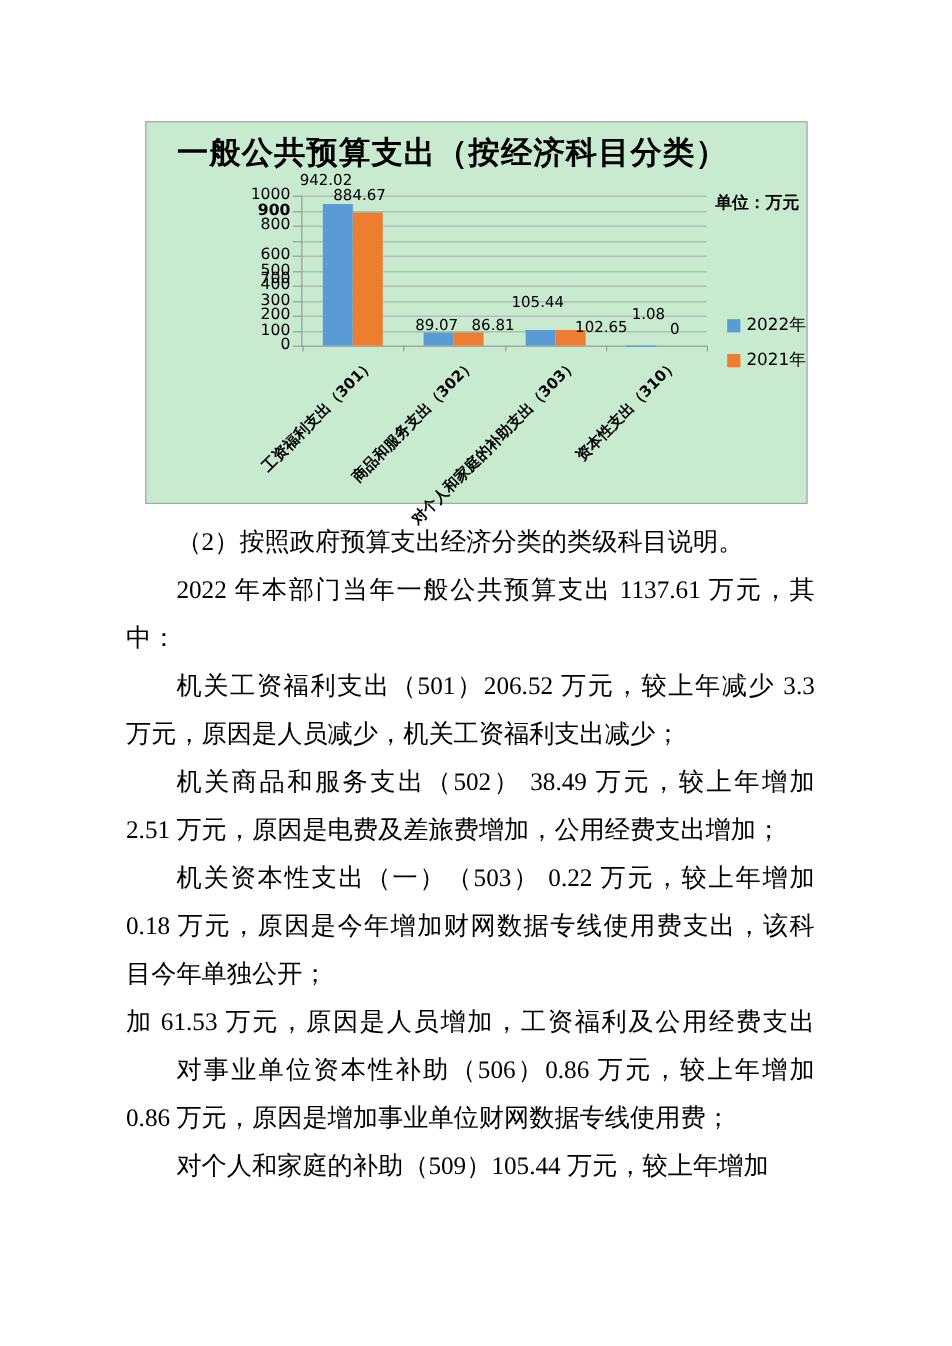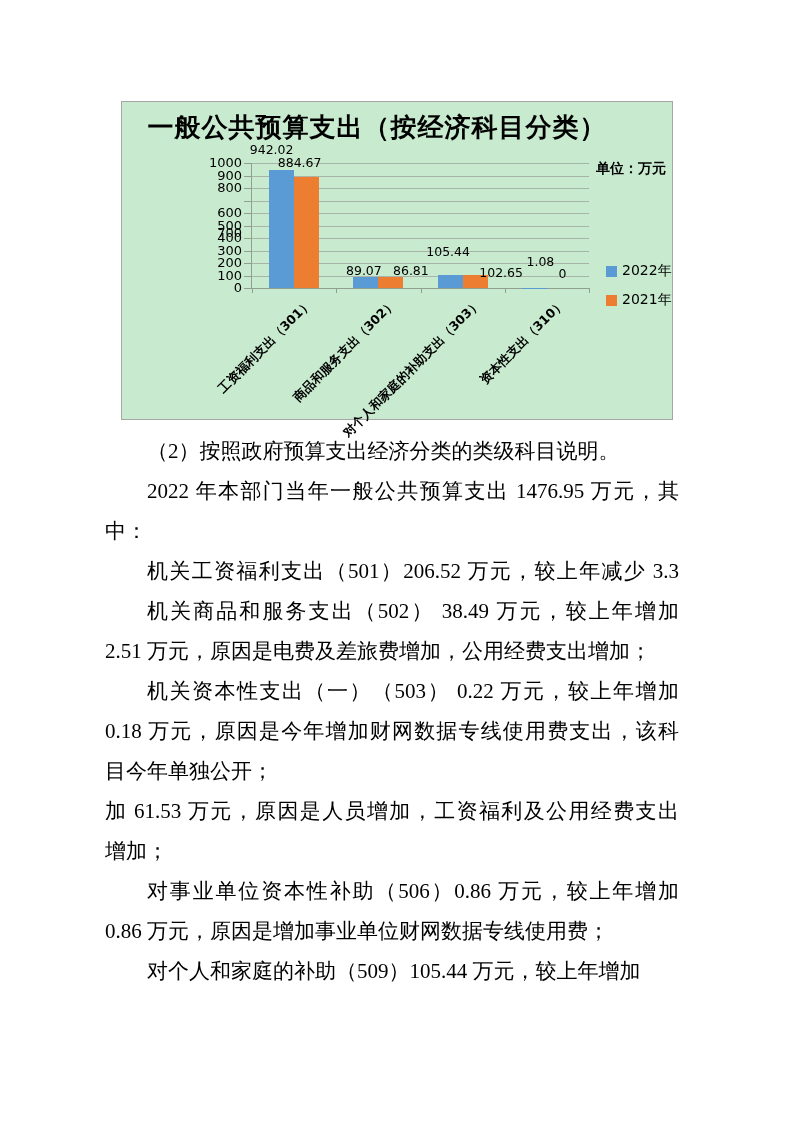--- a/index.html
+++ b/index.html
@@ -65,21 +65,21 @@
         <div class="gridline" style="top: 50px;"></div>
         <div class="ytick-label" style="top: 42px;">600</div>
         <div class="ytick-mark" style="top: 50px;"></div>
         <div class="gridline" style="top: 37.5px;"></div>
         <div class="ytick-label" style="top: 29.5px; margin-top: 32px;">700</div>
         <div class="ytick-mark" style="top: 37.5px;"></div>
         <div class="gridline" style="top: 25px;"></div>
         <div class="ytick-label" style="top: 17px;">800</div>
         <div class="ytick-mark" style="top: 25px;"></div>
         <div class="gridline" style="top: 12.5px;"></div>
-        <div class="ytick-label" style="top: 4.5px;">900</div>
+        <div class="ytick-label" style="top: 4.5px; font-weight: bold;">900</div>
         <div class="ytick-mark" style="top: 12.5px;"></div>
         <div class="gridline" style="top: 0px;"></div>
         <div class="ytick-label" style="top: -8px;">1000</div>
         <div class="ytick-mark" style="top: 0px;"></div>
         <div class="xtick-mark" style="left: 0px;"></div>
         <div class="bar" style="left: 17.125px; top: 7.2475px; height: 117.752px; background: rgb(91, 155, 213);"></div>
         <div class="bar-label" style="left: 19.625px; top: -20.7525px; text-align: right;">942.02</div>
         <div class="bar" style="left: 42.125px; top: 14.4162px; height: 110.584px; background: rgb(237, 125, 49);"></div>
         <div class="bar-label" style="left: 47.625px; top: -7.58375px;">884.67</div>
         <div class="cat-label" style="left: 52.125px; top: 133px;">工资福利支出（301）</div>
@@ -110,28 +110,28 @@
       </div>
       <div class="legend-item">
         <span class="swatch" id="swatch1" style="background: rgb(237, 125, 49);"></span>
         <span>2021年</span>
       </div>
     </div>
   </div>
 
   <div class="doc-text" id="doc-text">
       <div class="doc-line first last">（2）按照政府预算支出经济分类的类级科目说明。</div>
-      <div class="doc-line first">2022 年本部门当年一般公共预算支出 1476.95 万元，其</div>
+      <div class="doc-line first">2022 年本部门当年一般公共预算支出 1137.61 万元，其</div>
       <div class="doc-line last">中：</div>
       <div class="doc-line first">机关工资福利支出（501）206.52 万元，较上年减少 3.3</div>
+      <div class="doc-line last">万元，原因是人员减少，机关工资福利支出减少；</div>
       <div class="doc-line first">机关商品和服务支出（502） 38.49 万元，较上年增加</div>
       <div class="doc-line last">2.51 万元，原因是电费及差旅费增加，公用经费支出增加；</div>
       <div class="doc-line first">机关资本性支出（一）（503） 0.22 万元，较上年增加</div>
       <div class="doc-line">0.18 万元，原因是今年增加财网数据专线使用费支出，该科</div>
       <div class="doc-line last">目今年单独公开；</div>
       <div class="doc-line">加 61.53 万元，原因是人员增加，工资福利及公用经费支出</div>
-      <div class="doc-line last">增加；</div>
       <div class="doc-line first">对事业单位资本性补助（506）0.86 万元，较上年增加</div>
       <div class="doc-line last">0.86 万元，原因是增加事业单位财网数据专线使用费；</div>
       <div class="doc-line first last">对个人和家庭的补助（509）105.44 万元，较上年增加</div>
     </div>
 
 </div>
 
 </body></html>

